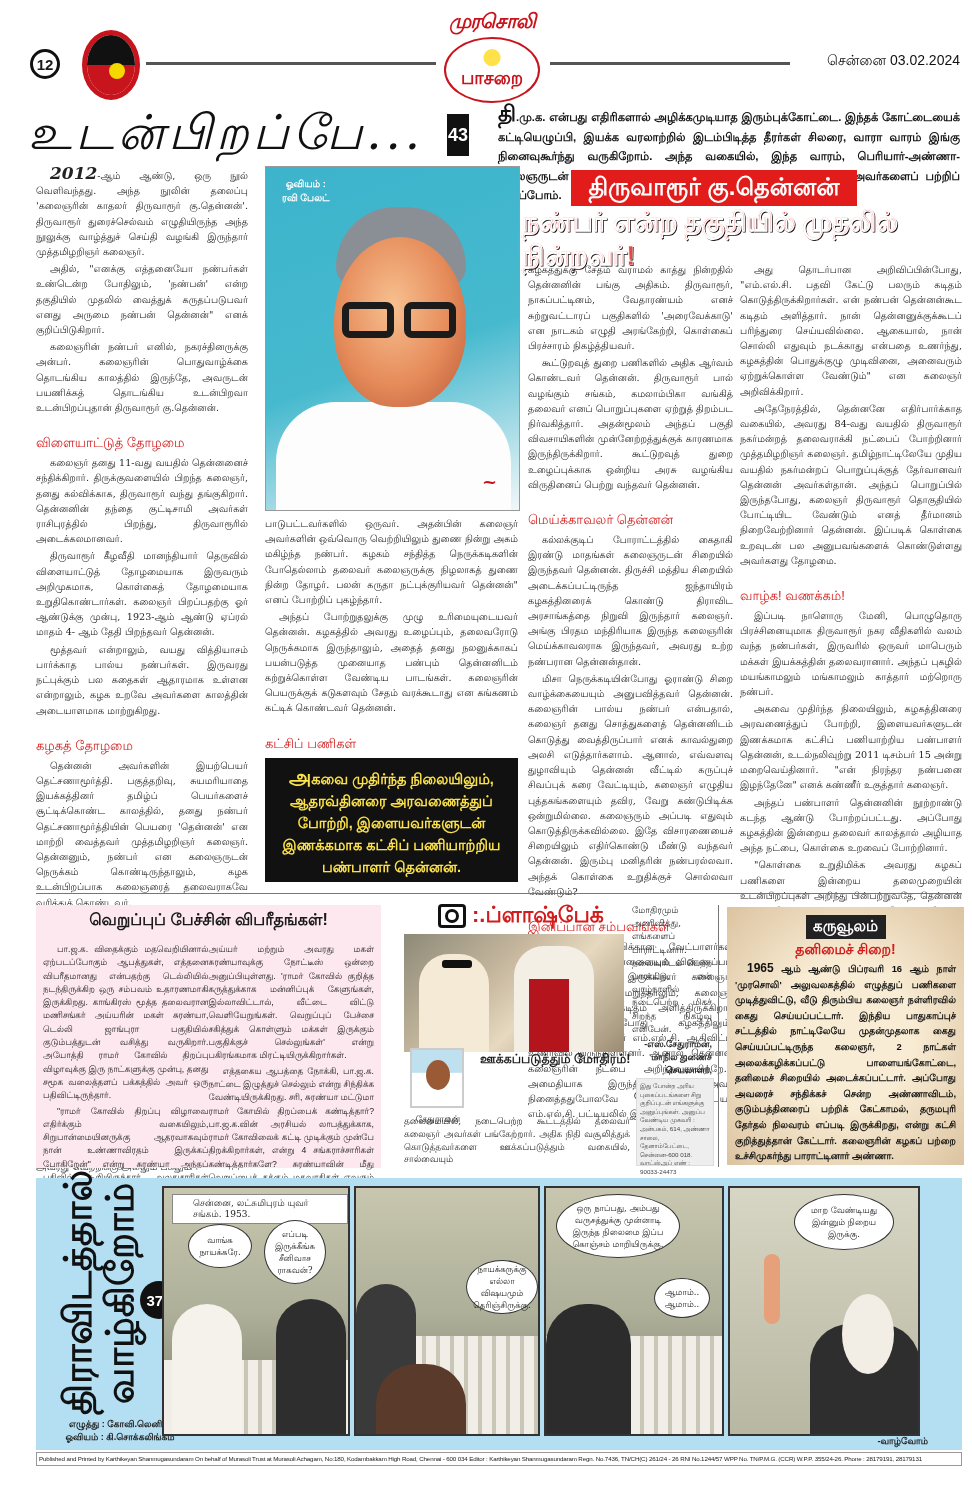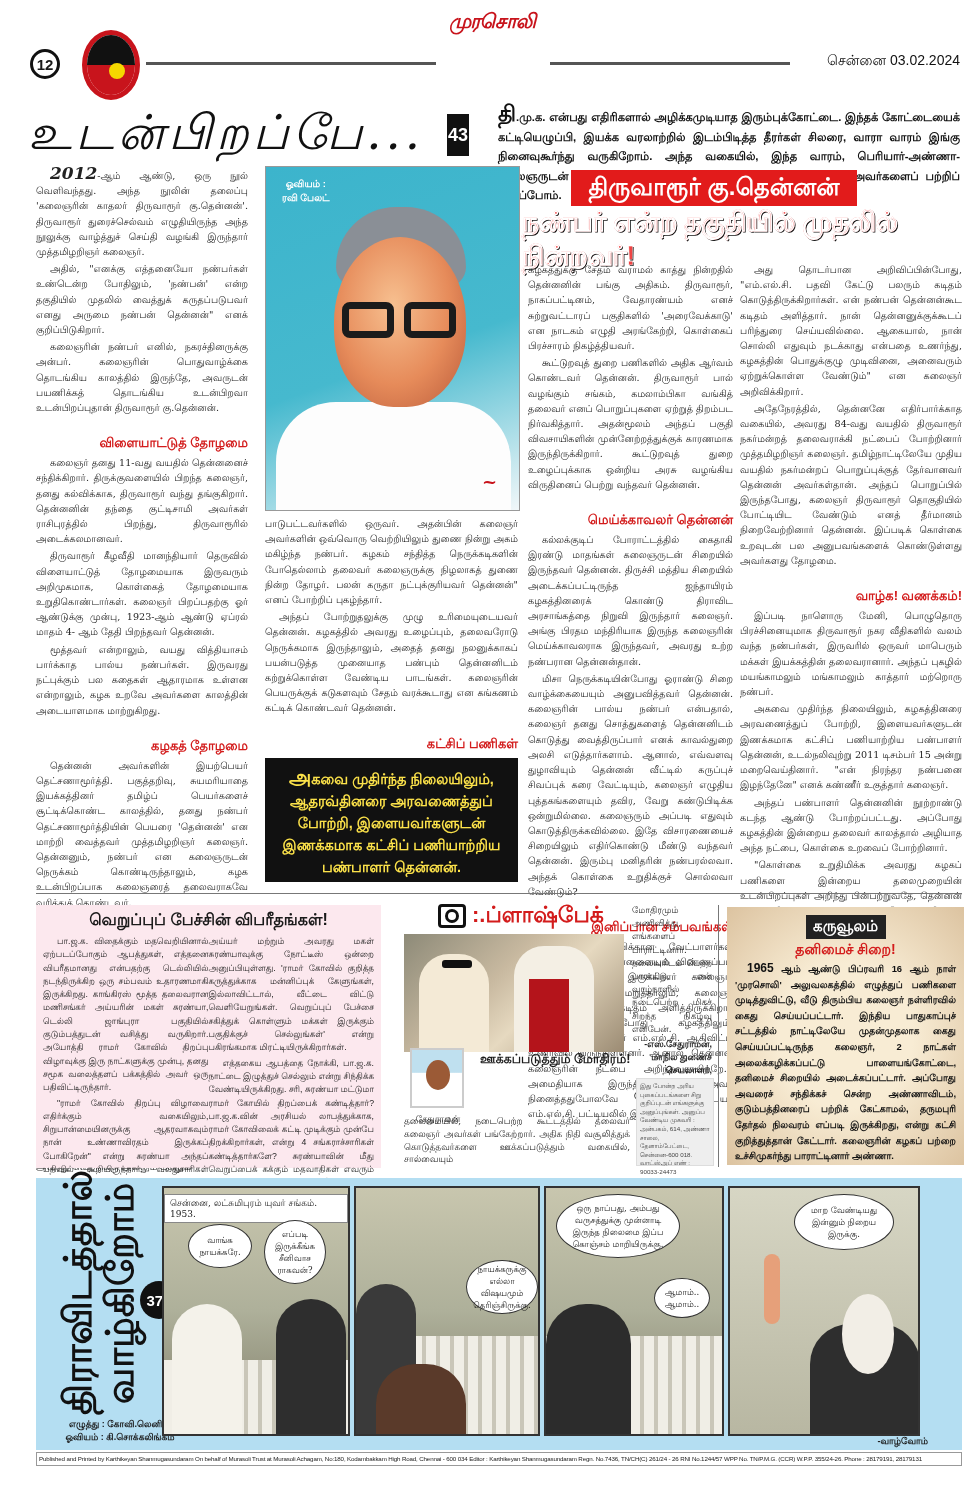--- a/index.html
+++ b/index.html
@@ -1,20 +1,20 @@
 <!DOCTYPE html>
 <html><head>
 <meta charset="utf-8">
 <style>
 *{box-sizing:border-box;margin:0;padding:0}
 body{width:972px;height:1500px;background:#fff;font-family:"DejaVu Serif",serif;color:#1a1a1a;position:relative;overflow:hidden}
 .abs{position:absolute}
 .body-text{font-size:9.6px;line-height:15.2px;text-align:justify;color:#222;text-indent:14px;margin-bottom:2px}
 .body-text.noind{text-indent:0}
-.sub{font-family:"Liberation Sans",sans-serif;font-weight:bold;color:#d31c1c;text-align:right;font-size:13px;margin:20px 0 3px}
+.sub{font-family:"Liberation Sans",sans-serif;font-weight:normal;color:#d31c1c;text-align:left;font-size:13px;margin:20px 0 3px}
 
 #page-num{left:30px;top:49px;width:30px;height:30px;border:3px solid #111;border-radius:50%;font:bold 15px "Liberation Sans",sans-serif;display:flex;align-items:center;justify-content:center}
 #dmk-logo{left:82px;top:30px;width:58px;height:70px;border-radius:50%;background:#fff;border:5px solid #c8141c;overflow:hidden}
 #dmk-logo .blk{position:absolute;left:0;top:0;width:100%;height:50%;background:#111}
 #dmk-logo .red{position:absolute;left:0;top:50%;width:100%;height:50%;background:#c8141c}
 #dmk-logo .sun{position:absolute;left:22px;top:28px;width:16px;height:16px;border-radius:50%;background:#f5d800}
 .hline{top:62px;height:3px;background:#555}
 #masthead{left:437px;top:10px;width:110px;height:100px}
 #mast-top{font:bold 20px "Liberation Sans",sans-serif;color:#c8141c;text-align:center;letter-spacing:-1px;font-style:italic}
 #mast-oval{margin:2px auto 0;width:96px;height:66px;border:2px solid #c8141c;border-radius:50%;display:flex;flex-direction:column;align-items:center;justify-content:flex-end;padding-bottom:10px;background:radial-gradient(circle at 50% 30%,#ffe24a 0,#ffe24a 8px,#fff 9px)}
@@ -40,21 +40,21 @@
 .col{position:absolute}
 #col1{left:36px;top:166px;width:212px}
 #col2{left:265px;top:516px;width:253px}
 #col3{left:528px;top:262px;width:205px}
 #col4{left:740px;top:262px;width:222px}
 #quote{left:265px;top:758px;width:253px;height:124px;background:#111;color:#fce24a;font:bold 14.5px/22px "Liberation Sans",sans-serif;text-align:center;padding-top:8px}
 #quote .big{font-size:20px}
 .rule{height:1px;background:#777}
 
 #hate-box{left:36px;top:905px;width:345px;height:263px;background:#fce8ee;padding:6px 7px}
-#hate-title{font:bold 16px "Liberation Sans",sans-serif;text-align:center;margin-bottom:4px}
+#hate-title{font:bold 16px "Liberation Sans",sans-serif;text-align:center;margin-bottom:12px}
 #hate-cols{display:flex;gap:0}
 #hate-cols .body-text{font-size:8.7px;line-height:13.3px;font-family:"Liberation Sans",sans-serif}
 #flash{left:398px;top:900px;width:318px;height:270px}
 #flash-title{position:absolute;left:40px;top:2px;font:bold 22px "Liberation Sans",sans-serif;color:#d31c1c;display:flex;align-items:center;gap:6px}
 .cam{width:28px;height:24px;border:3px solid #111;border-radius:4px;display:flex;align-items:center;justify-content:center}
 .cam i{width:14px;height:14px;border:3px solid #111;border-radius:50%;display:block}
 #flash-photo{position:absolute;left:6px;top:34px;width:220px;height:118px;background:linear-gradient(135deg,#8d8a78 0%,#c8b9a0 40%,#e6d9c0 60%,#9b8b73 100%);overflow:hidden}
 #flash-photo .p1{position:absolute;left:15px;top:20px;width:70px;height:100px;background:#f4ead6;border-radius:30px 30px 0 0}
 #flash-photo .p2{position:absolute;left:110px;top:12px;width:80px;height:110px;background:#f4efe4;border-radius:30px 30px 0 0}
 #flash-photo .shawl{position:absolute;left:125px;top:45px;width:40px;height:80px;background:#b4141b}
@@ -78,38 +78,41 @@
 #karu-body{font:bold 9.4px/15.6px "Liberation Sans",sans-serif;text-align:justify;text-indent:12px;color:#111}
 #karu-body b{font-size:12px}
 
 #comic{left:36px;top:1178px;width:926px;height:272px;background:#b4def2}
 #comic-title{position:absolute;left:10px;top:10px;width:105px;height:210px;writing-mode:vertical-rl;transform:rotate(180deg);font:bold 38px/42px "Liberation Sans",sans-serif;color:#111;text-align:center;display:flex;align-items:center;justify-content:center}
 #comic-num{position:absolute;left:104px;top:103px;width:38px;height:38px;border-radius:50%;background:#111;color:#fff;font:bold 15px "Liberation Sans",sans-serif;display:flex;align-items:center;justify-content:center}
 #comic-credits{position:absolute;left:14px;top:240px;width:140px;font:bold 9px/13px "Liberation Sans",sans-serif;text-align:center}
 .panel{position:absolute;top:8px;height:250px;border:2px solid #333;overflow:hidden;background:linear-gradient(180deg,#c8c6ae 0%,#aeb09a 50%,#7e7c68 100%)}
 .panel .crowd{position:absolute;left:0;bottom:0;width:100%;height:40%;background:repeating-linear-gradient(90deg,#f0eee6 0 10px,#c9c6b8 10px 14px)}
 .panel .fig{position:absolute;bottom:0;border-radius:40px 40px 0 0}
-.caption{position:absolute;left:0;top:6px;background:#fff;padding:3px 5px;font:9px "DejaVu Serif",serif;border:1px solid #888}
+.caption{position:absolute;left:8px;top:6px;background:#fff;padding:3px 20px;font:9px "DejaVu Serif",serif;border:1px solid #888}
 .bubble{position:absolute;background:#fff;border:1.5px solid #333;border-radius:50%;font:8.5px/12px "DejaVu Serif",serif;text-align:center;display:flex;align-items:center;justify-content:center;padding:6px}
 #comic-end{position:absolute;right:34px;top:258px;font:bold 9px "Liberation Sans",sans-serif}
 #imprint{left:36px;top:1452px;width:926px;height:14px;border:1px solid #999;font:6.2px/12px "Liberation Sans",sans-serif;color:#222;white-space:nowrap;overflow:hidden;padding:0 2px;letter-spacing:-.15px}
 </style>
 </head>
 <body>
 
 <div class="abs" id="page-num">12</div>
 <div class="abs" id="dmk-logo">
     <div class="blk"></div>
     <div class="red"></div>
     <div class="sun"></div>
   </div>
 <div class="abs hline" style="left:146px;width:290px"></div>
 <div class="abs hline" style="left:550px;width:240px"></div>
 <div class="abs" id="masthead">
   <div id="mast-top">முரசொலி</div>
+  <div id="mast-oval">
+      <span id="mast-sub">பாசறை</span>
+    </div>
 </div>
 <div class="abs" id="dateline">சென்னை  03.02.2024</div>
 
 <div class="abs" id="series-title">உடன்பிறப்பே...</div>
 <div class="abs" id="series-num">43</div>
 <div class="abs" id="intro"><span class="big">தி</span><span>.மு.க. என்பது எதிரிகளால் அழிக்கமுடியாத இரும்புக்கோட்டை. இந்தக் கோட்டையைக் கட்டியெழுப்பி, இயக்க வரலாற்றில் இடம்பிடித்த தீரர்கள் சிலரை, வாரா வாரம் இங்கு நினைவுகூர்ந்து வருகிறோம். அந்த வகையில், இந்த வாரம், பெரியார்-அண்ணா-கலைஞருடன் பயணித்து கழகம் வளர்த்த </span><span class="red">திருவாரூர் கு.தென்னன்</span><span> அவர்களைப் பற்றிப் பார்ப்போம்.</span></div>
 
 <div class="col" id="col1">
   <p class="body-text"><b style="font-size:17px;font-style:italic">2012</b><span>-ஆம் ஆண்டு, ஒரு நூல் வெளிவந்தது. அந்த நூலின் தலைப்பு 'கலைஞரின் காதலர் திருவாரூர் கு.தென்னன்'. திருவாரூர் துரைச்செல்வம் எழுதியிருந்த அந்த நூலுக்கு வாழ்த்துச் செய்தி வழங்கி இருந்தார் முத்தமிழறிஞர் கலைஞர்.</span></p>
   <p class="body-text">அதில், "எனக்கு எத்தனையோ நண்பர்கள் உண்டென்ற போதிலும், 'நண்பன்' என்ற தகுதியில் முதலில் வைத்துக் கருதப்படுபவர் எனது அருமை நண்பன் தென்னன்" எனக் குறிப்பிடுகிறார்.</p>

